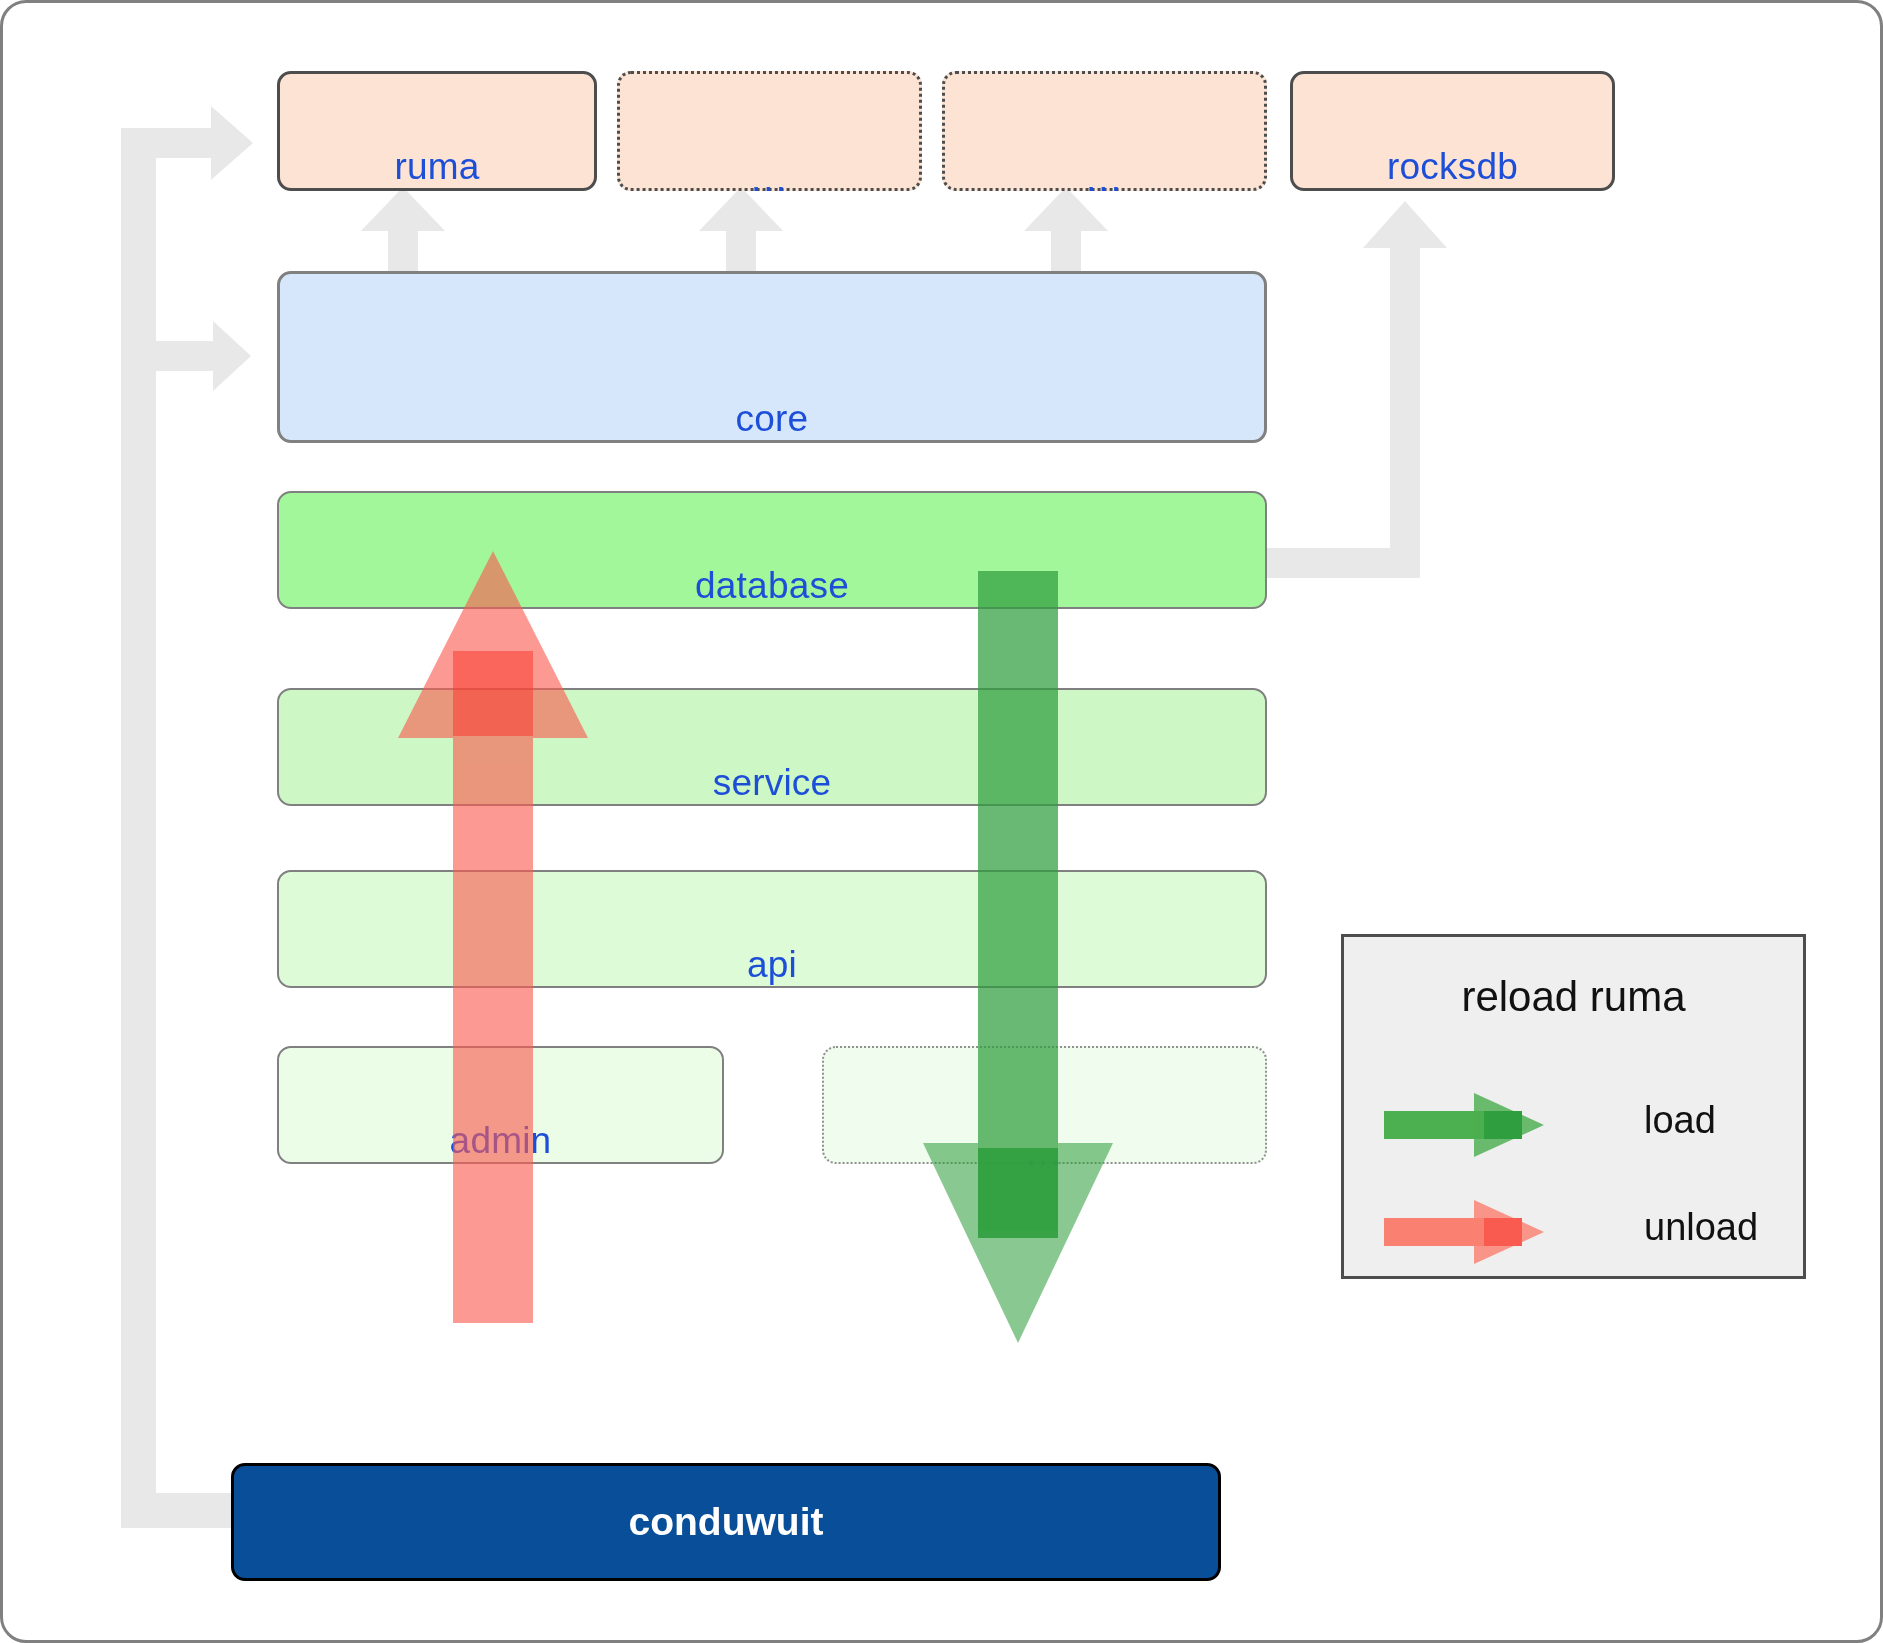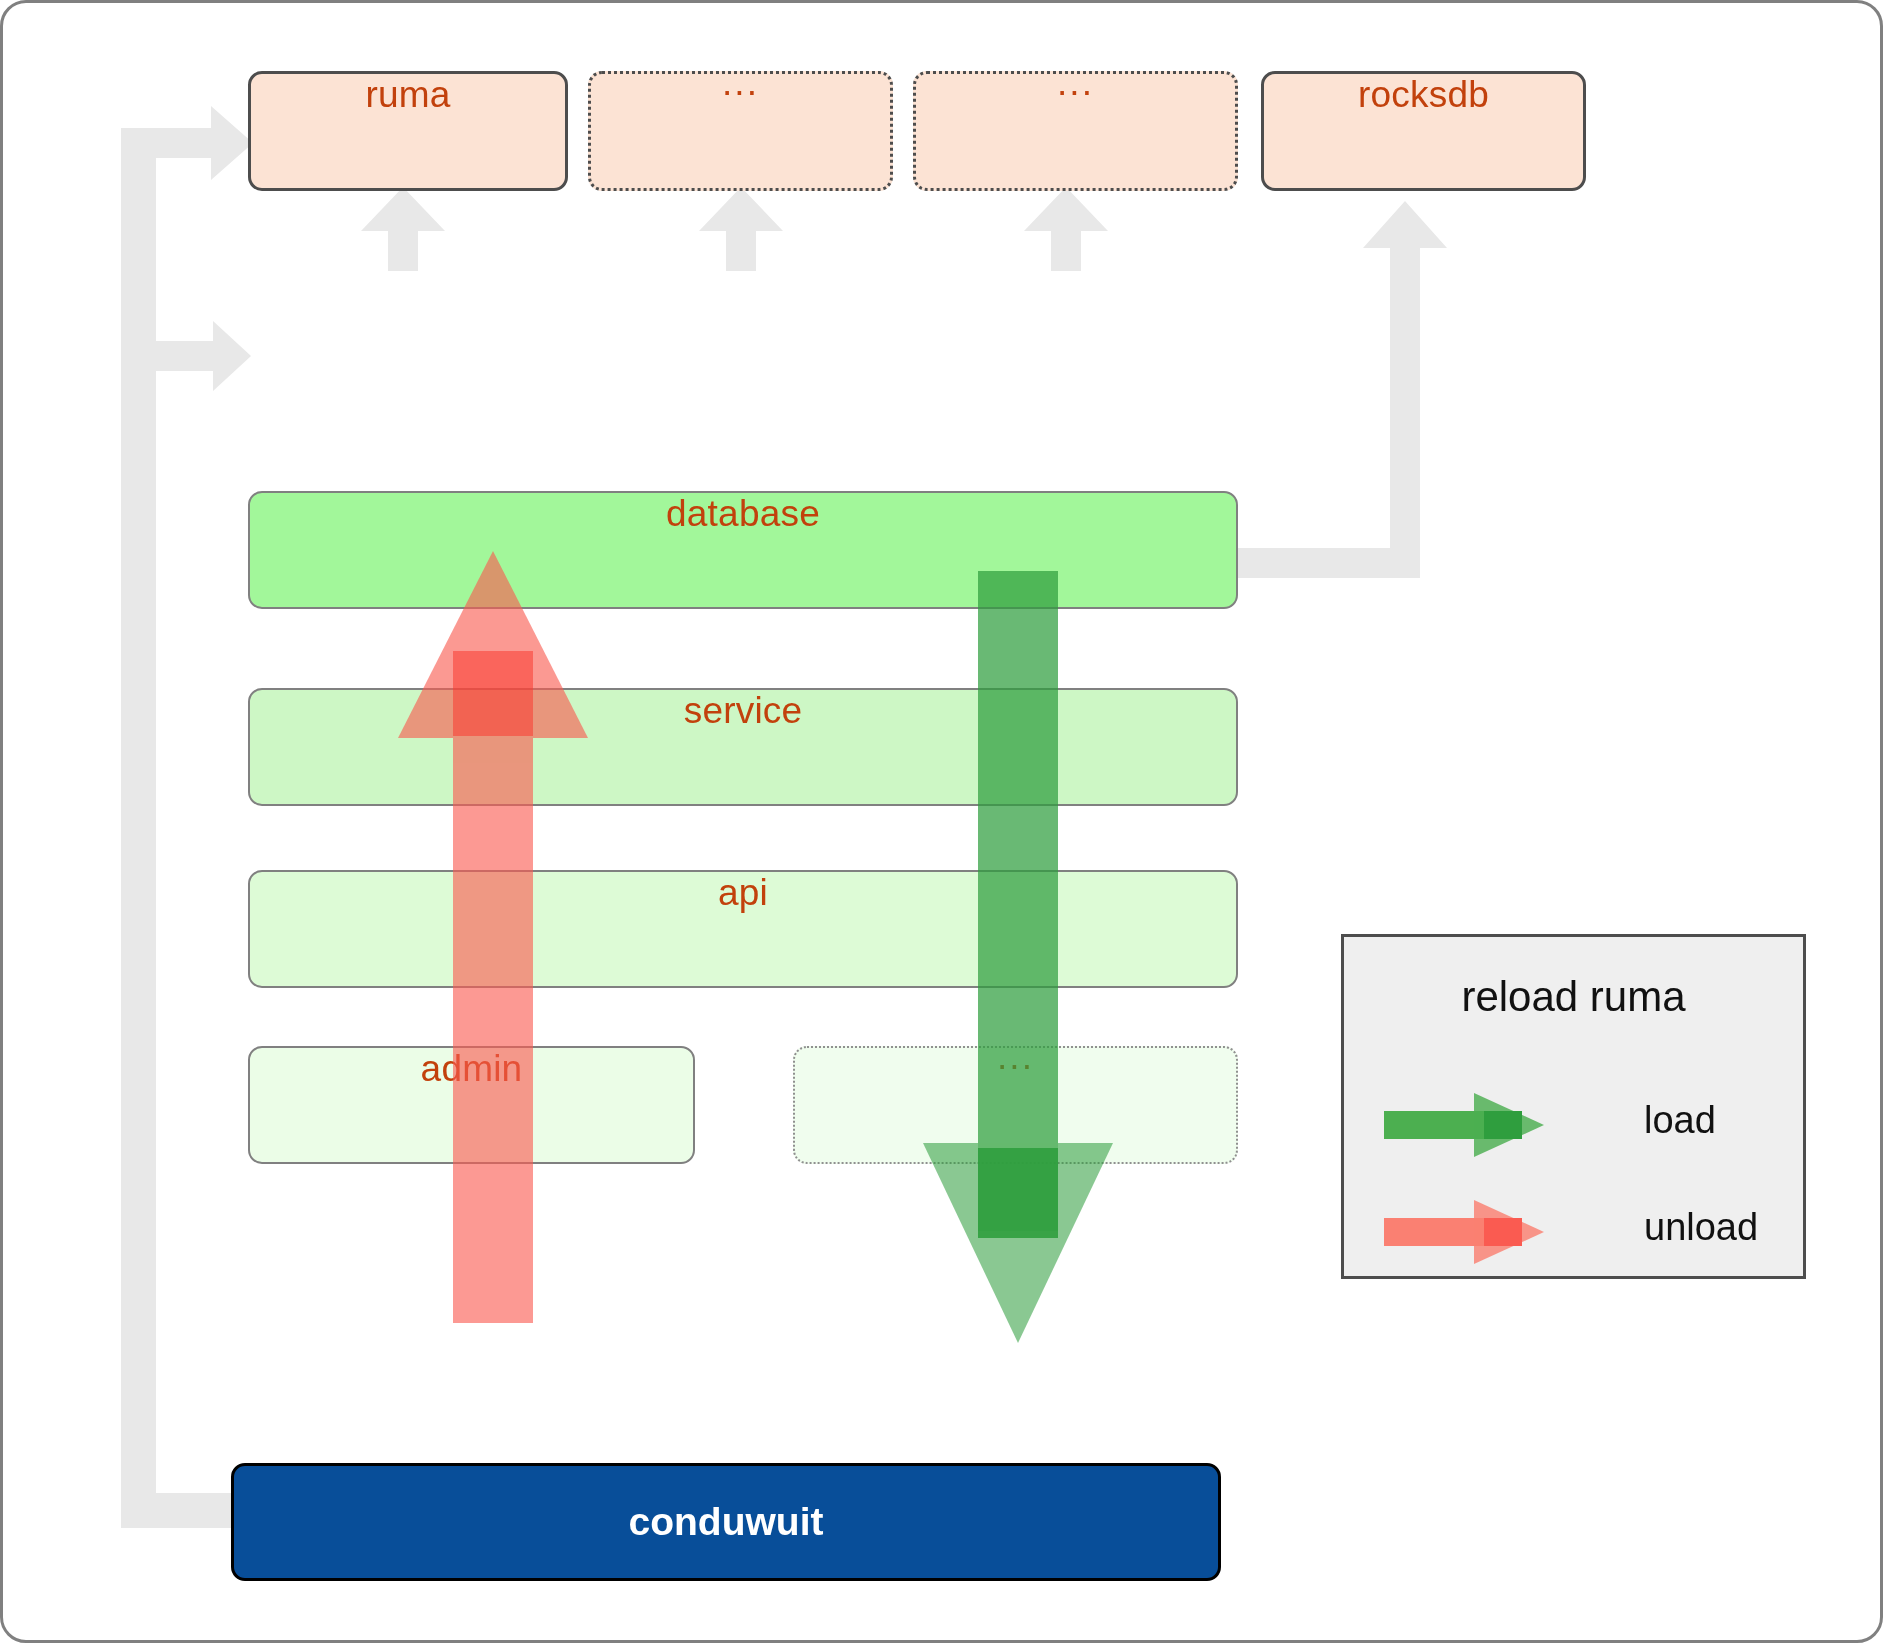--- a/index.html
+++ b/index.html
@@ -15,26 +15,27 @@
     background: #ffffff;
     border: 3px solid #808080;
     border-radius: 26px;
     box-sizing: border-box;
     overflow: hidden;
   }
   .box {
     position: absolute;
     box-sizing: border-box;
     display: flex;
-    align-items: flex-start;
+    align-items: flex-end;
     justify-content: center;
     border-radius: 14px;
     font-size: 37px;
-    color: #c2410c;
+    color: #1d4ed8;
     letter-spacing: 0.2px;
+    margin-left: 29px;
   }
   
   .dep {
     background: #fce3d4;
     border: 3px solid #4d4d4d;
     height: 120px;
     top: 68px;
   }
   .dep.dotted {
     border: 3px dotted #4d4d4d;
@@ -172,20 +173,23 @@
   </div>
 
   <div class="box dep dotted" style="left:910px; width:325px;">
     <span class="dots">...</span>
   </div>
 
   <div class="box dep" style="left:1258px; width:325px;">
     <span>rocksdb</span>
   </div>
 
+  <div class="box core">
+    <span>core</span>
+  </div>
 
   <div class="box layer l-database">
     <span>database</span>
   </div>
 
   <div class="box layer l-service">
     <span>service</span>
   </div>
 
   <div class="box layer l-admin">

